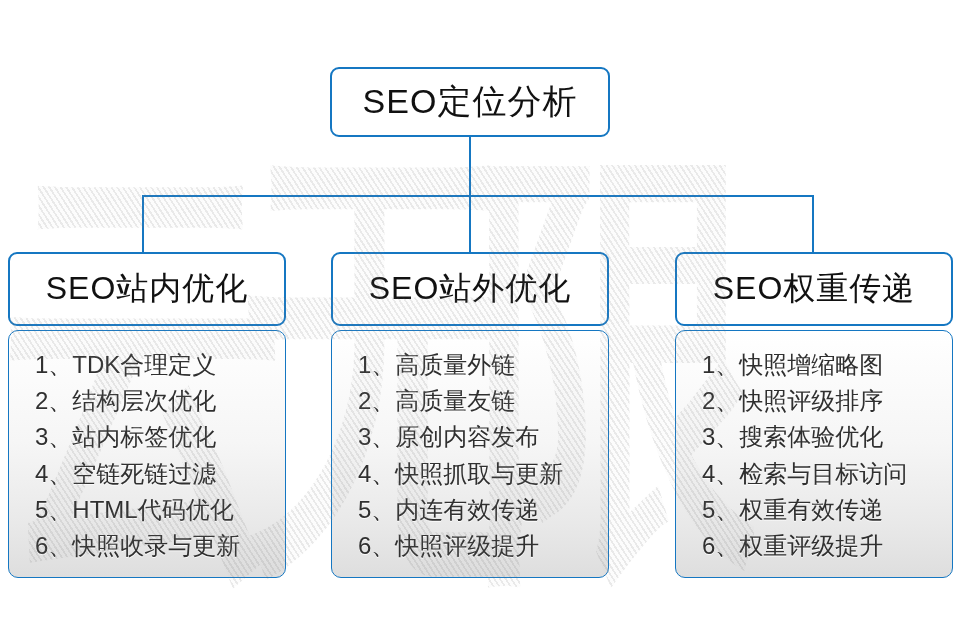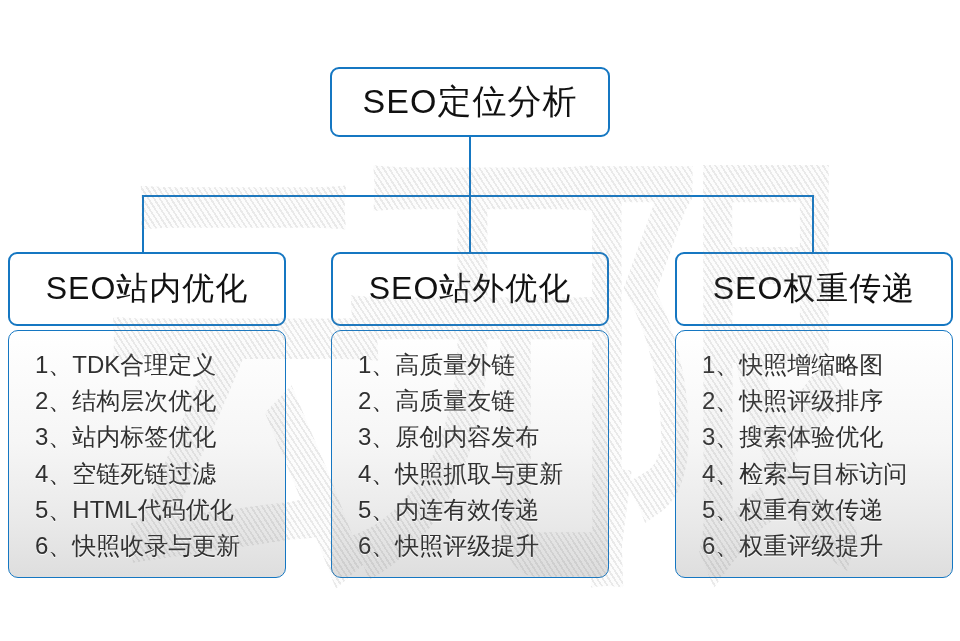--- a/index.html
+++ b/index.html
@@ -76,21 +76,20 @@
     white-space: nowrap;
   }
 
   
   .watermark {
     position: absolute;
     left: 0; top: 115px;
     width: 960px; height: 510px;
     display: flex;
     align-items: center;
-    justify-content: center;
     z-index: 4;
     pointer-events: none;
   }
   .watermark span {
     font-size: 290px;
     font-weight: bold;
     letter-spacing: -52px;
     padding-right: 40px;
     color: transparent;
     background: repeating-linear-gradient(

